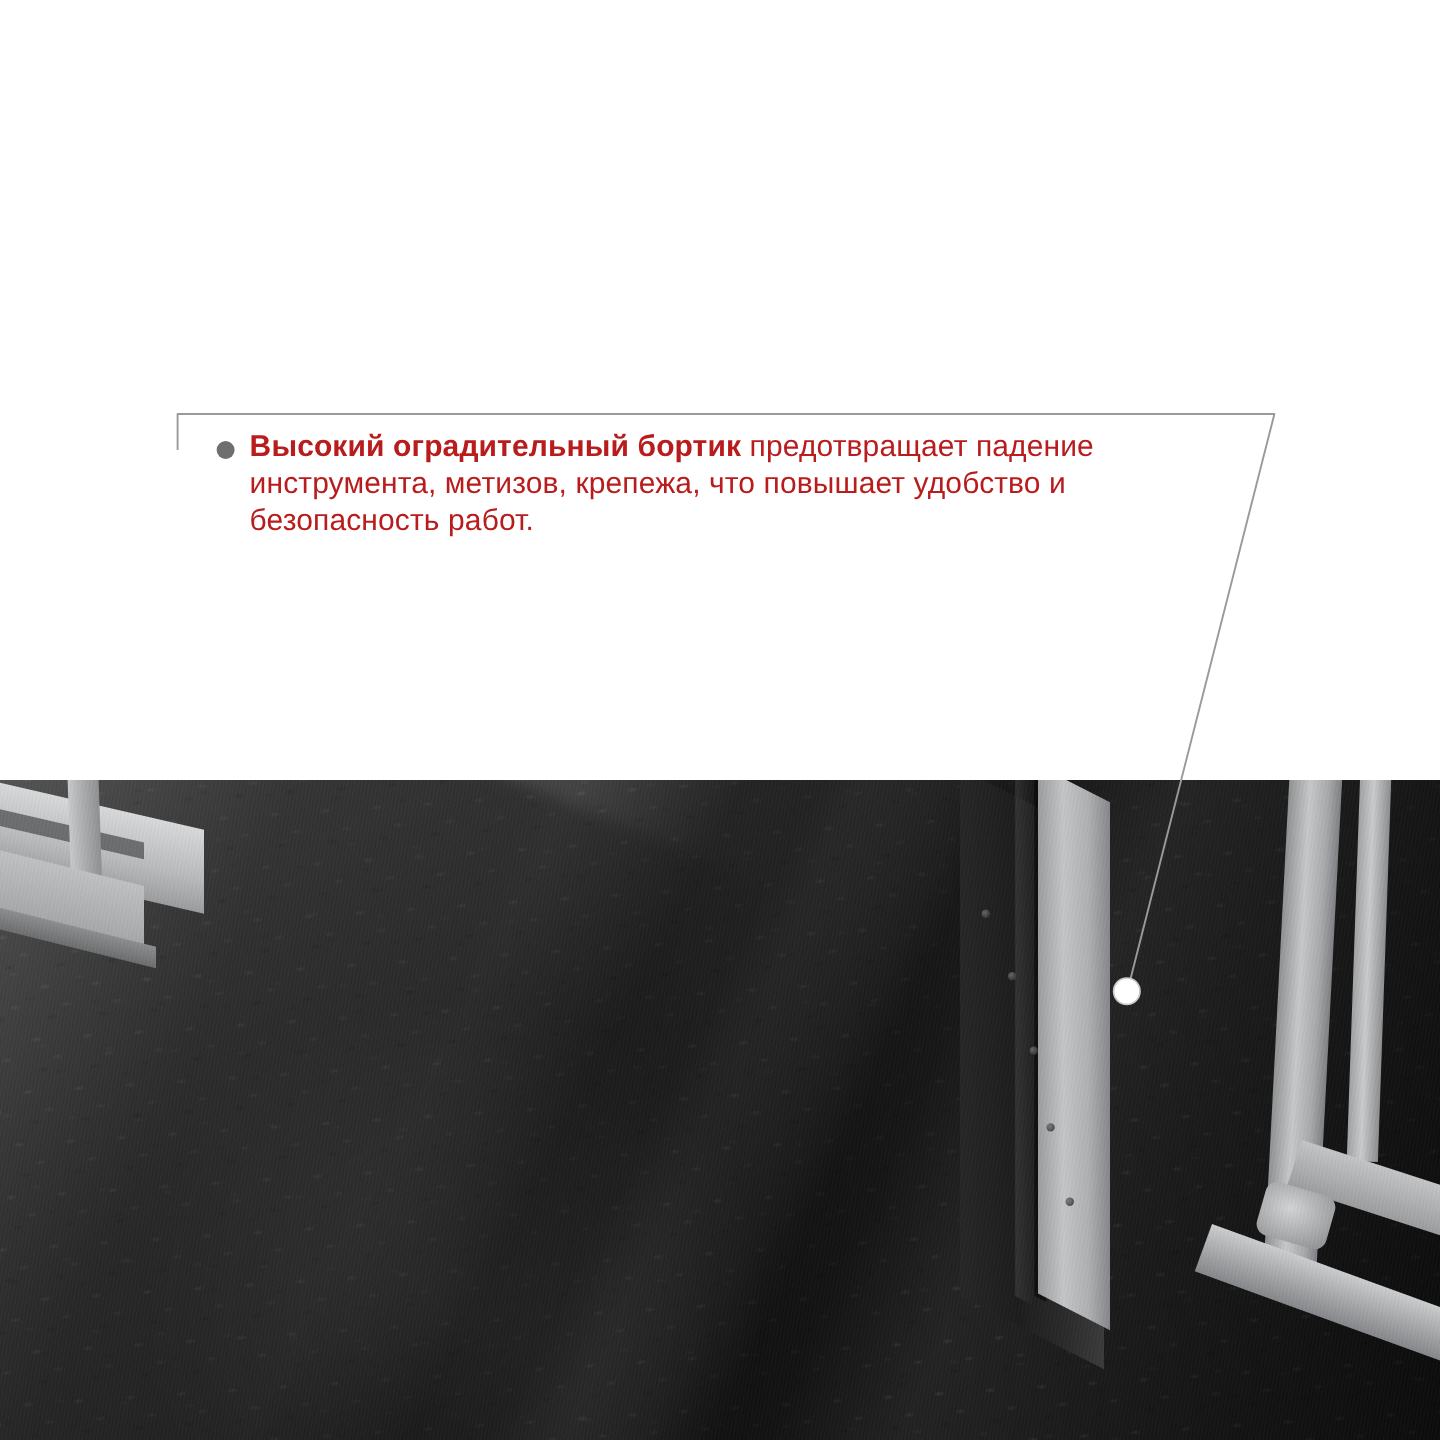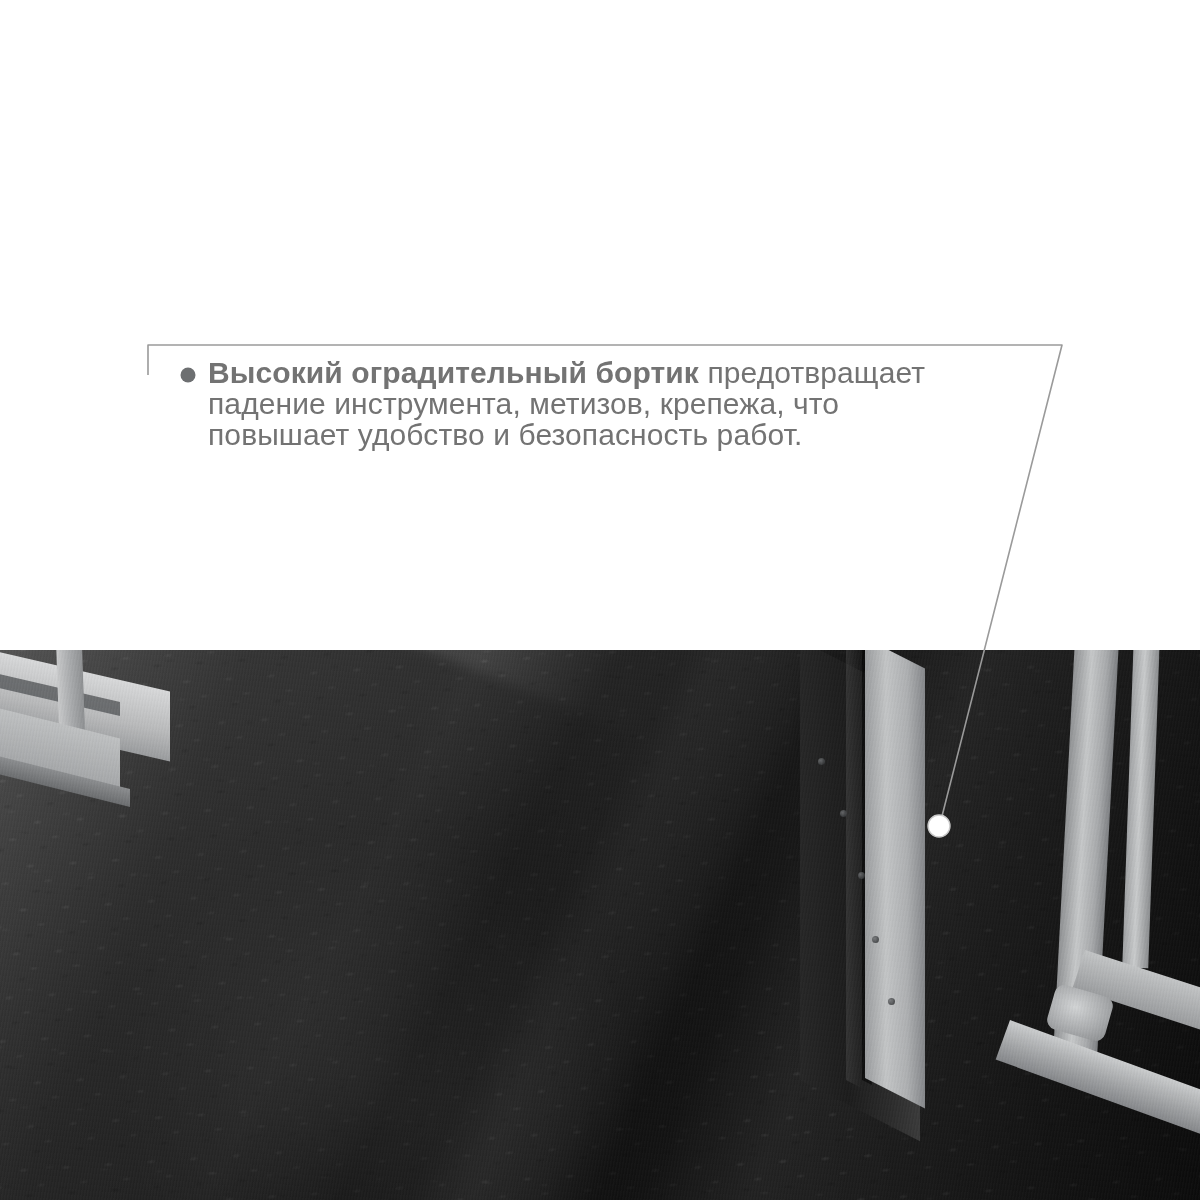--- a/index.html
+++ b/index.html
@@ -293,23 +293,23 @@
     width: 1200px;
     height: 1200px;
     pointer-events: none;
   }
 
   .callout-text {
     position: absolute;
     left: 208px;
     top: 357px;
     width: 730px;
-    font-size: 30px;
+    font-size: 25px;
     line-height: 31px;
-    color: #737373;
+    color: #b91c1c;
     letter-spacing: 0.1px;
   }
   .callout-text b {
     font-weight: 700;
   }
 </style>
 </head>
 <body>
 
 <div id="stage">

